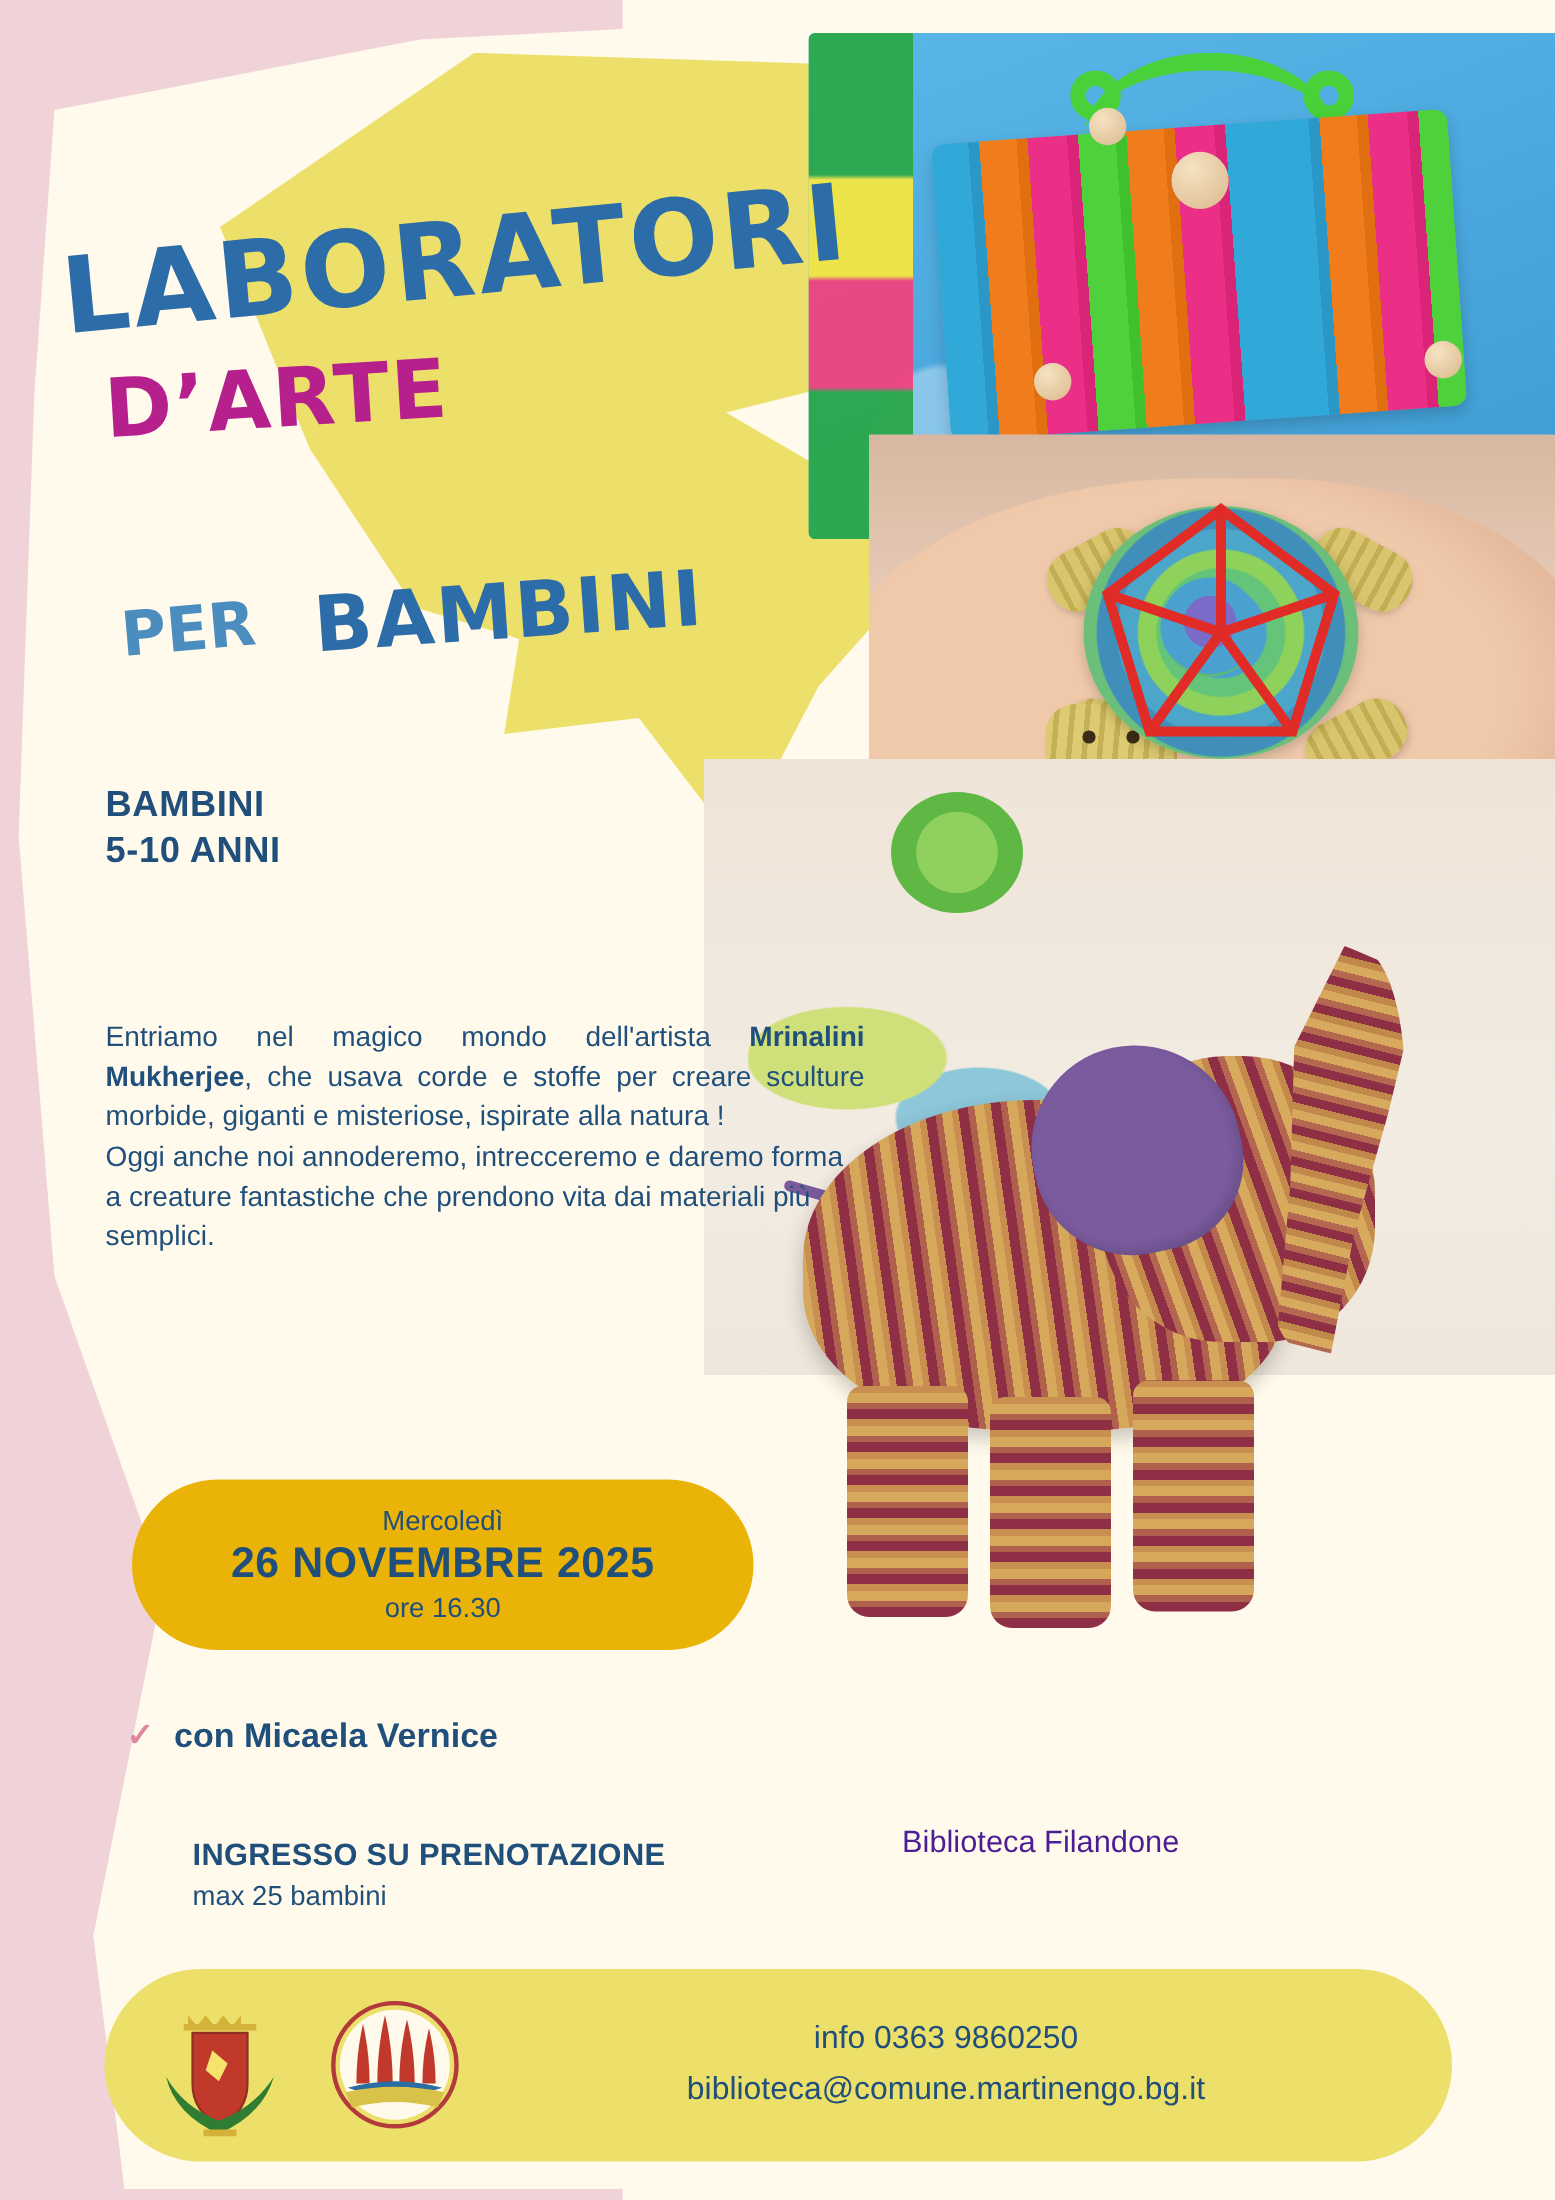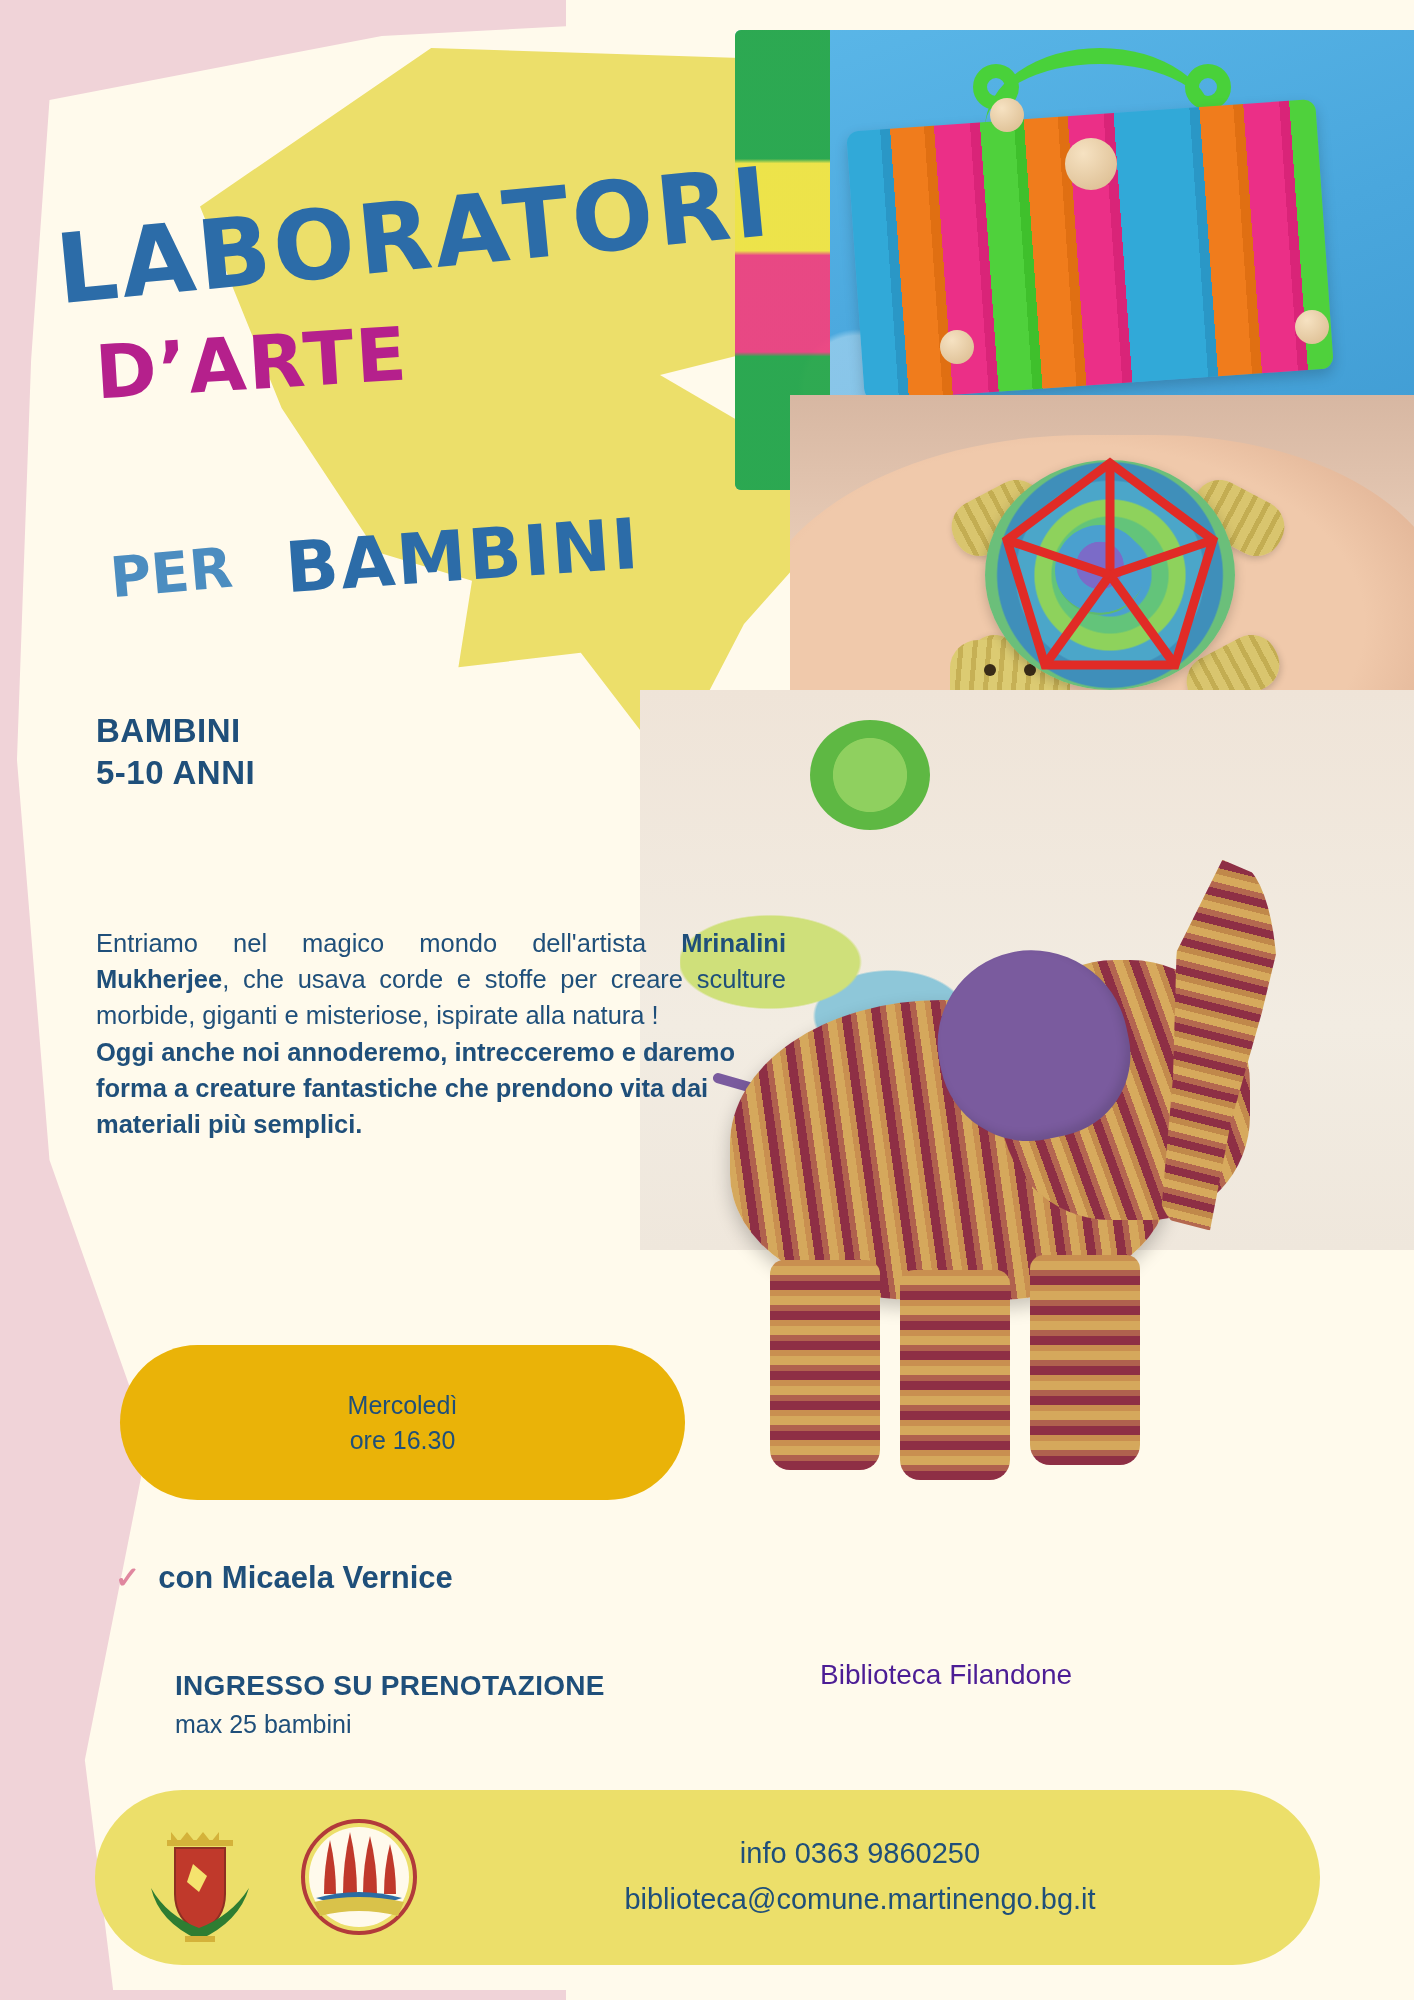--- a/index.html
+++ b/index.html
@@ -263,21 +263,21 @@
   }
 
   .body-text {
     position: absolute; left: 96px; top: 925px;
     width: 690px;
     color: #1f4f7a;
     font-size: 25.5px;
     line-height: 1.42;
   }
   .body-text p { margin-bottom: 0; text-align: justify; }
-  .body-text p.noj { text-align: left; font-weight: bold; }
+  .body-text p.noj { text-align: left; }
   .body-text b { font-weight: bold; }
 
   .date-pill {
     position: absolute; left: 120px; top: 1345px;
     width: 565px; height: 155px;
     background: #eab308;
     border-radius: 78px;
     display: flex; flex-direction: column;
     align-items: center; justify-content: center;
     color: #1f4f7a;
@@ -404,20 +404,21 @@
     <div>5-10 ANNI</div>
   </div>
 
   <div class="body-text">
     <p><span>Entriamo nel magico mondo dell'artista </span><b>Mrinalini Mukherjee</b><span>, che usava corde e stoffe per creare sculture morbide, giganti e misteriose, ispirate alla natura !</span></p>
     <p class="noj">Oggi anche noi annoderemo, intrecceremo e daremo forma a creature fantastiche che prendono vita dai materiali più semplici.</p>
   </div>
 
   <div class="date-pill">
     <div class="dw">Mercoledì</div>
+    <div class="dd">26 NOVEMBRE 2025</div>
     <div class="dt">ore 16.30</div>
   </div>
 
   <div class="with-line">
     <span class="check-mark">✓</span>
     <span>con Micaela Vernice</span>
   </div>
 
   <div class="booking">
     <div class="b1">INGRESSO SU PRENOTAZIONE</div>

